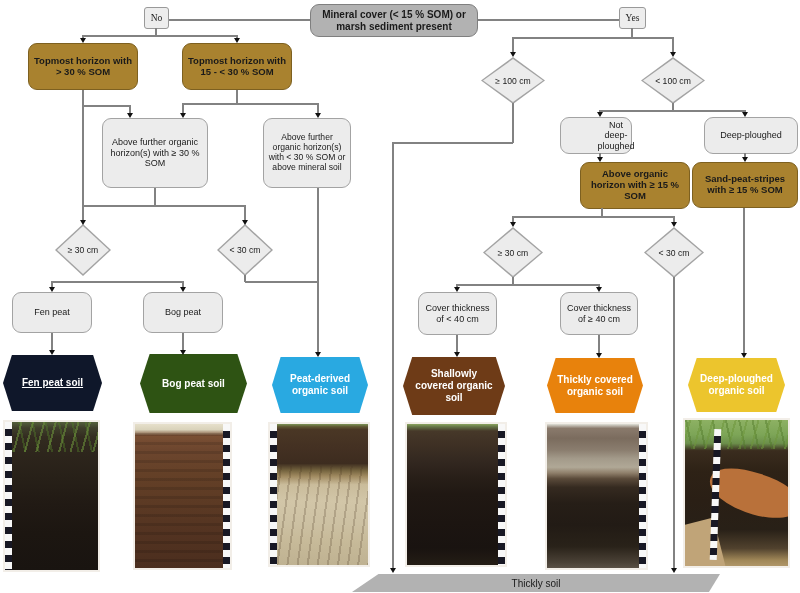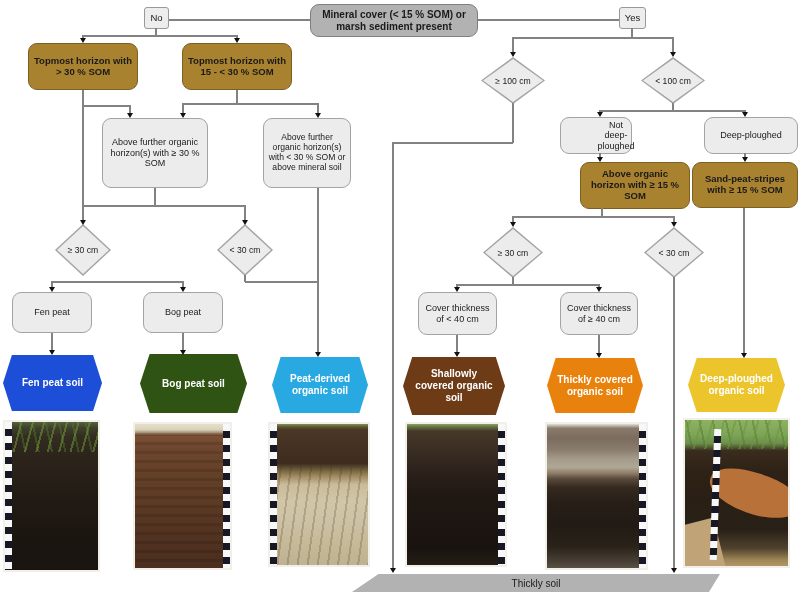--- a/index.html
+++ b/index.html
@@ -2,21 +2,21 @@
 <html><head>
 <meta charset="utf-8">
 <style>
   html,body{margin:0;padding:0;background:#fff;font-family:"Liberation Sans",sans-serif;}
   #canvas{position:relative;width:800px;height:593px;background:#fff;overflow:hidden;}
 
   .node{position:absolute;box-sizing:border-box;display:flex;align-items:center;justify-content:center;
         text-align:center;line-height:1.15;color:#1a1a1a;}
   .rbox{border-radius:9px;}
   .root-box{background:#b2b2b2;border:1.5px solid #7f7f7f;font-weight:bold;font-size:10px;padding:2px 6px;}
-  .yn-box{background:#ededed;border:1.2px solid #999;border-radius:3px;font-size:9.5px;}
+  .yn-box{background:#ededed;border:1.2px solid #999;border-radius:3px;font-size:9.5px;font-family:Liberation Serif, serif;}
   .brown-box{background:#a9822f;border:1.5px solid #7d6020;font-weight:bold;font-size:9.5px;padding:2px 5px;}
   .gray-box{background:#ececec;border:1.3px solid #a3a3a3;font-size:9px;padding:2px 4px;}
   .gray-box.small-text{font-size:8.6px;}
 
   .diamond{position:absolute;}
   .d-outer{position:absolute;left:0;top:0;right:0;bottom:0;background:#a3a3a3;
            clip-path:polygon(50% 0,100% 50%,50% 100%,0 50%);}
   .d-inner{position:absolute;left:2px;top:2px;right:2px;bottom:2px;background:#ececec;
            clip-path:polygon(50% 0,100% 50%,50% 100%,0 50%);}
   .d-label{position:absolute;left:0;top:0;right:0;bottom:0;display:flex;align-items:center;
@@ -119,21 +119,21 @@
   </div>
   <div class="diamond" style="left:644px;top:227px;width:60px;height:51px;">
     <div class="d-outer"></div>
       <div class="d-inner"></div>
     <div class="d-label">&lt; 30 cm</div>
   </div>
 
   <div class="node rbox gray-box" style="left:418px;top:292px;width:79px;height:43px;">Cover thickness of &lt; 40 cm</div>
   <div class="node rbox gray-box" style="left:560px;top:292px;width:78px;height:43px;">Cover thickness of ≥ 40 cm</div>
 
-  <div class="hex" style="left: 3px; top: 355px; width: 99px; height: 56px; background-color: #1d4ed8;">Fen peat soil</div>
+  <div class="hex" style="left: 3px; top: 355px; width: 99px; height: 56px; background-color: #0f172a; text-decoration: underline;">Fen peat soil</div>
   <div class="hex" style="left: 140px; top: 354px; width: 107px; height: 59px; background-color: rgb(46, 83, 19);">Bog peat soil</div>
   <div class="hex" style="left: 272px; top: 357px; width: 96px; height: 56px; background-color: rgb(41, 169, 225);">Peat-derived organic soil</div>
   <div class="hex" style="left: 403px; top: 357px; width: 102px; height: 58px; background-color: rgb(110, 59, 23);">Shallowly covered organic soil</div>
   <div class="hex" style="left: 547px; top: 358px; width: 96px; height: 55px; background-color: rgb(232, 130, 12);">Thickly covered organic soil</div>
   <div class="hex" style="left: 688px; top: 358px; width: 97px; height: 54px; background-color: rgb(236, 197, 45);">Deep-ploughed organic soil</div>
 
   <div class="photo p1">
     <div class="grass-ov"></div>
     <div class="ruler ruler-l"></div>
   </div>

